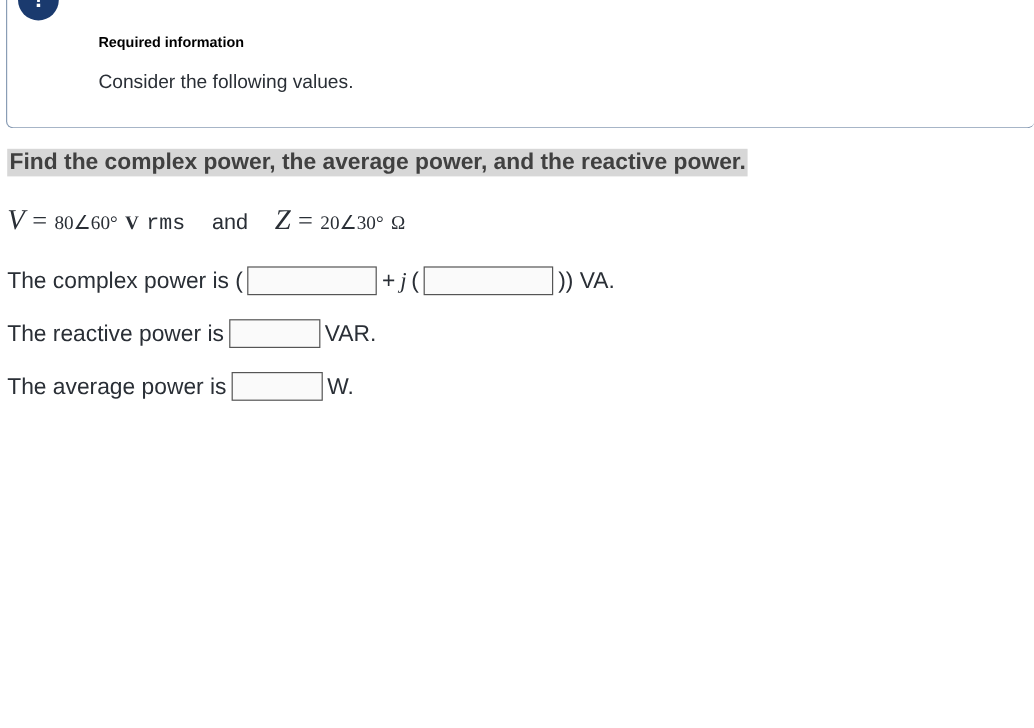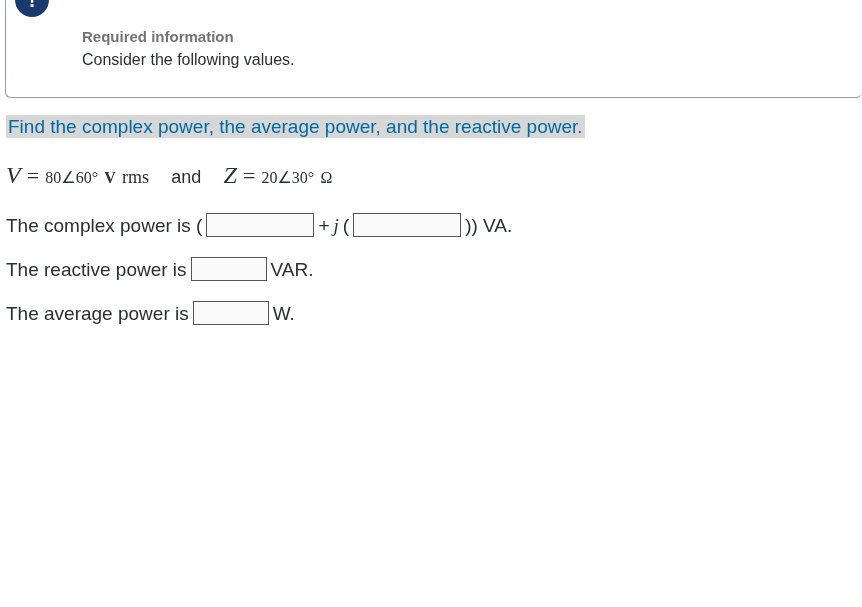--- a/index.html
+++ b/index.html
@@ -34,59 +34,60 @@
       background: #1a3a6e;
       border-radius: 50%;
       display: flex;
       align-items: center;
       justify-content: center;
       color: #ffffff;
       font-weight: bold;
       font-size: 20px;
     }
     .required-title {
-      color: #737373;
+      color: #000000;
       font-weight: bold;
-      font-size: 15px;
-      margin-bottom: 6px;
+      font-size: 12px;
+      margin-bottom: 18px;
     }
     .consider-text {
       color: #2a2f36;
       font-size: 16px;
     }
     .question-section {
       padding: 18px 6px 0 6px;
     }
     .highlighted {
       background: #d7d7d7;
-      color: #0369a1;
+      color: #404040;
       font-size: 19px;
       display: inline;
       padding: 1px 2px;
+      font-weight: bold;
     }
     .equation-line {
       margin: 24px 0 24px 0;
       font-size: 22px;
       color: #2a2f36;
     }
     .math-var {
       font-family: 'Times New Roman', serif;
       font-style: italic;
       font-size: 24px;
     }
     .math-op {
       font-family: 'Times New Roman', serif;
       font-size: 22px;
     }
     .math-text {
       font-family: 'Times New Roman', serif;
       font-size: 16px;
     }
     .rms-text {
-      font-family: Liberation Serif, serif;
+      font-family: Liberation Mono, monospace;
       font-size: 18px;
       font-weight: normal;
     }
     .and-text {
       font-family: Arial, sans-serif;
       font-size: 18px;
     }
     .answer-line {
       margin: 20px 0;
       font-size: 19px;

